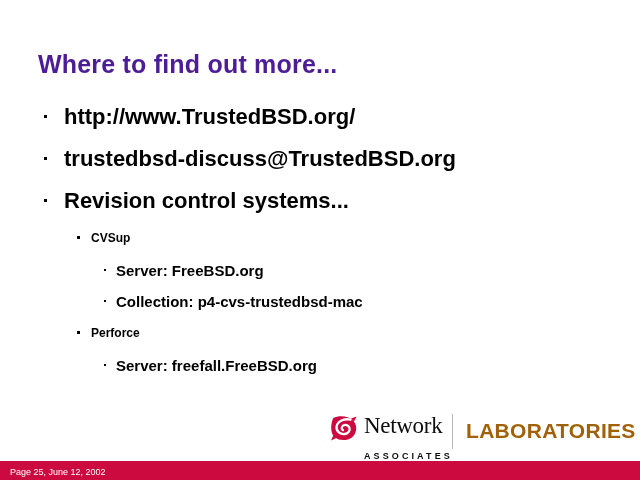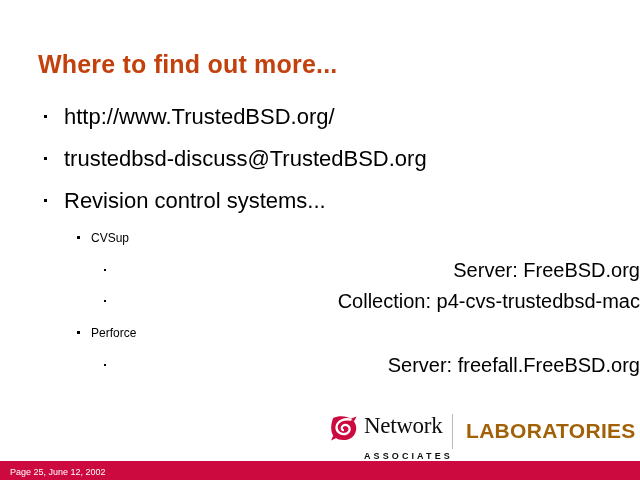--- a/index.html
+++ b/index.html
@@ -18,31 +18,32 @@
     overflow: hidden;
   }
 
   
   #slide-title {
     position: absolute;
     left: 38px;
     top: 50px;
     font-size: 25px;
     font-weight: bold;
-    color: #c2410c;
+    color: #4c1d95;
     letter-spacing: 0.2px;
     white-space: nowrap;
   }
 
   
   #body {
     position: absolute;
     left: 0;
     top: 96px;
     width: 640px;
+    font-weight: bold;
   }
   .bullet {
     position: relative;
     display: block;
     color: #000000;
     white-space: nowrap;
   }
   .bullet .dot {
     position: absolute;
     display: inline-block;
@@ -77,23 +78,22 @@
     left: 77px;
     top: 14px;
     width: 3px;
     height: 3px;
   }
 
   
   .lvl3 {
     height: 31px;
     padding-left: 116px;
-    font-size: 20px;
+    font-size: 15px;
     line-height: 31px;
-    text-align: right;
   }
   .lvl3 .dot {
     left: 104px;
     top: 14px;
     width: 2px;
     height: 2px;
   }
 
   
   #logo {

